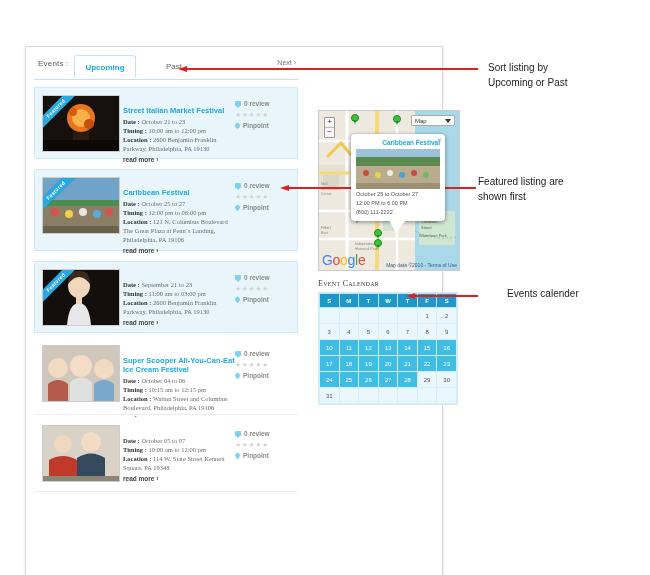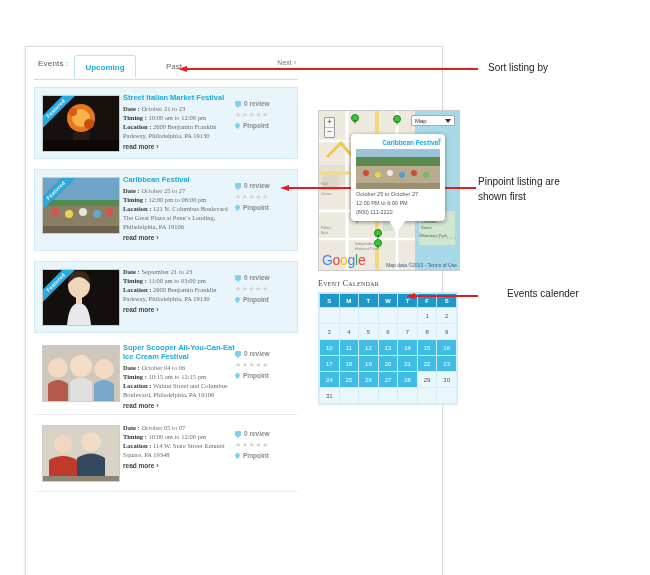--- a/index.html
+++ b/index.html
@@ -66,21 +66,21 @@
   .thumb{width:100%;height:100%;display:block;}
   .ribbon{
     position:absolute;left:-15px;top:8px;width:56px;
     transform:rotate(-45deg);
     background:#29a9e1;color:#ffffff;
     font-size:5px;font-weight:bold;letter-spacing:.4px;
     text-align:center;line-height:9px;height:9px;
     box-shadow:0 0 1px rgba(0,0,0,.3);
     z-index:5;
   }
-  .info{position:absolute;left:88px;top:5px;width:112px;}
+  .info{position:absolute;left:88px;top:18px;width:112px;}
   .ev-title{
     font-size:7.5px;font-weight:bold;color:#1ca9dd;
     margin-bottom:2px;line-height:9px;cursor:pointer;
   }
   .ev-line{font-size:6.5px;color:#6b6b6b;line-height:9px;
     font-family:"Liberation Serif", serif;}
   .ev-line b{color:#333;font-family:"Liberation Serif", serif;}
   .read-more{
     font-size:6.5px;color:#444;font-weight:bold;margin-top:3px;cursor:pointer;
   }
@@ -570,28 +570,29 @@
   </div>
 
 </div>
 
 <div class="arrow" style="left:178px;top:66px;width:300px;">
   <span class="head"></span>
     <span class="shaft"></span>
 </div>
 <div class="anno" style="left:488px;top:60px;width:150px;">
   <div>Sort listing by</div>
+  <div>Upcoming or Past</div>
 </div>
 
 <div class="arrow" style="left:280px;top:185px;width:196px;">
   <span class="head"></span>
     <span class="shaft"></span>
 </div>
 <div class="anno" style="left:478px;top:174px;width:160px;">
-  <div>Pinpoint listing are</div>
+  <div>Featured listing are</div>
   <div>shown first</div>
 </div>
 
 <div class="arrow" style="left:406px;top:293px;width:72px;">
   <span class="head"></span>
     <span class="shaft"></span>
 </div>
 <div class="anno" style="left:507px;top:286px;width:150px;">
   <div>Events calender</div>
 </div>

